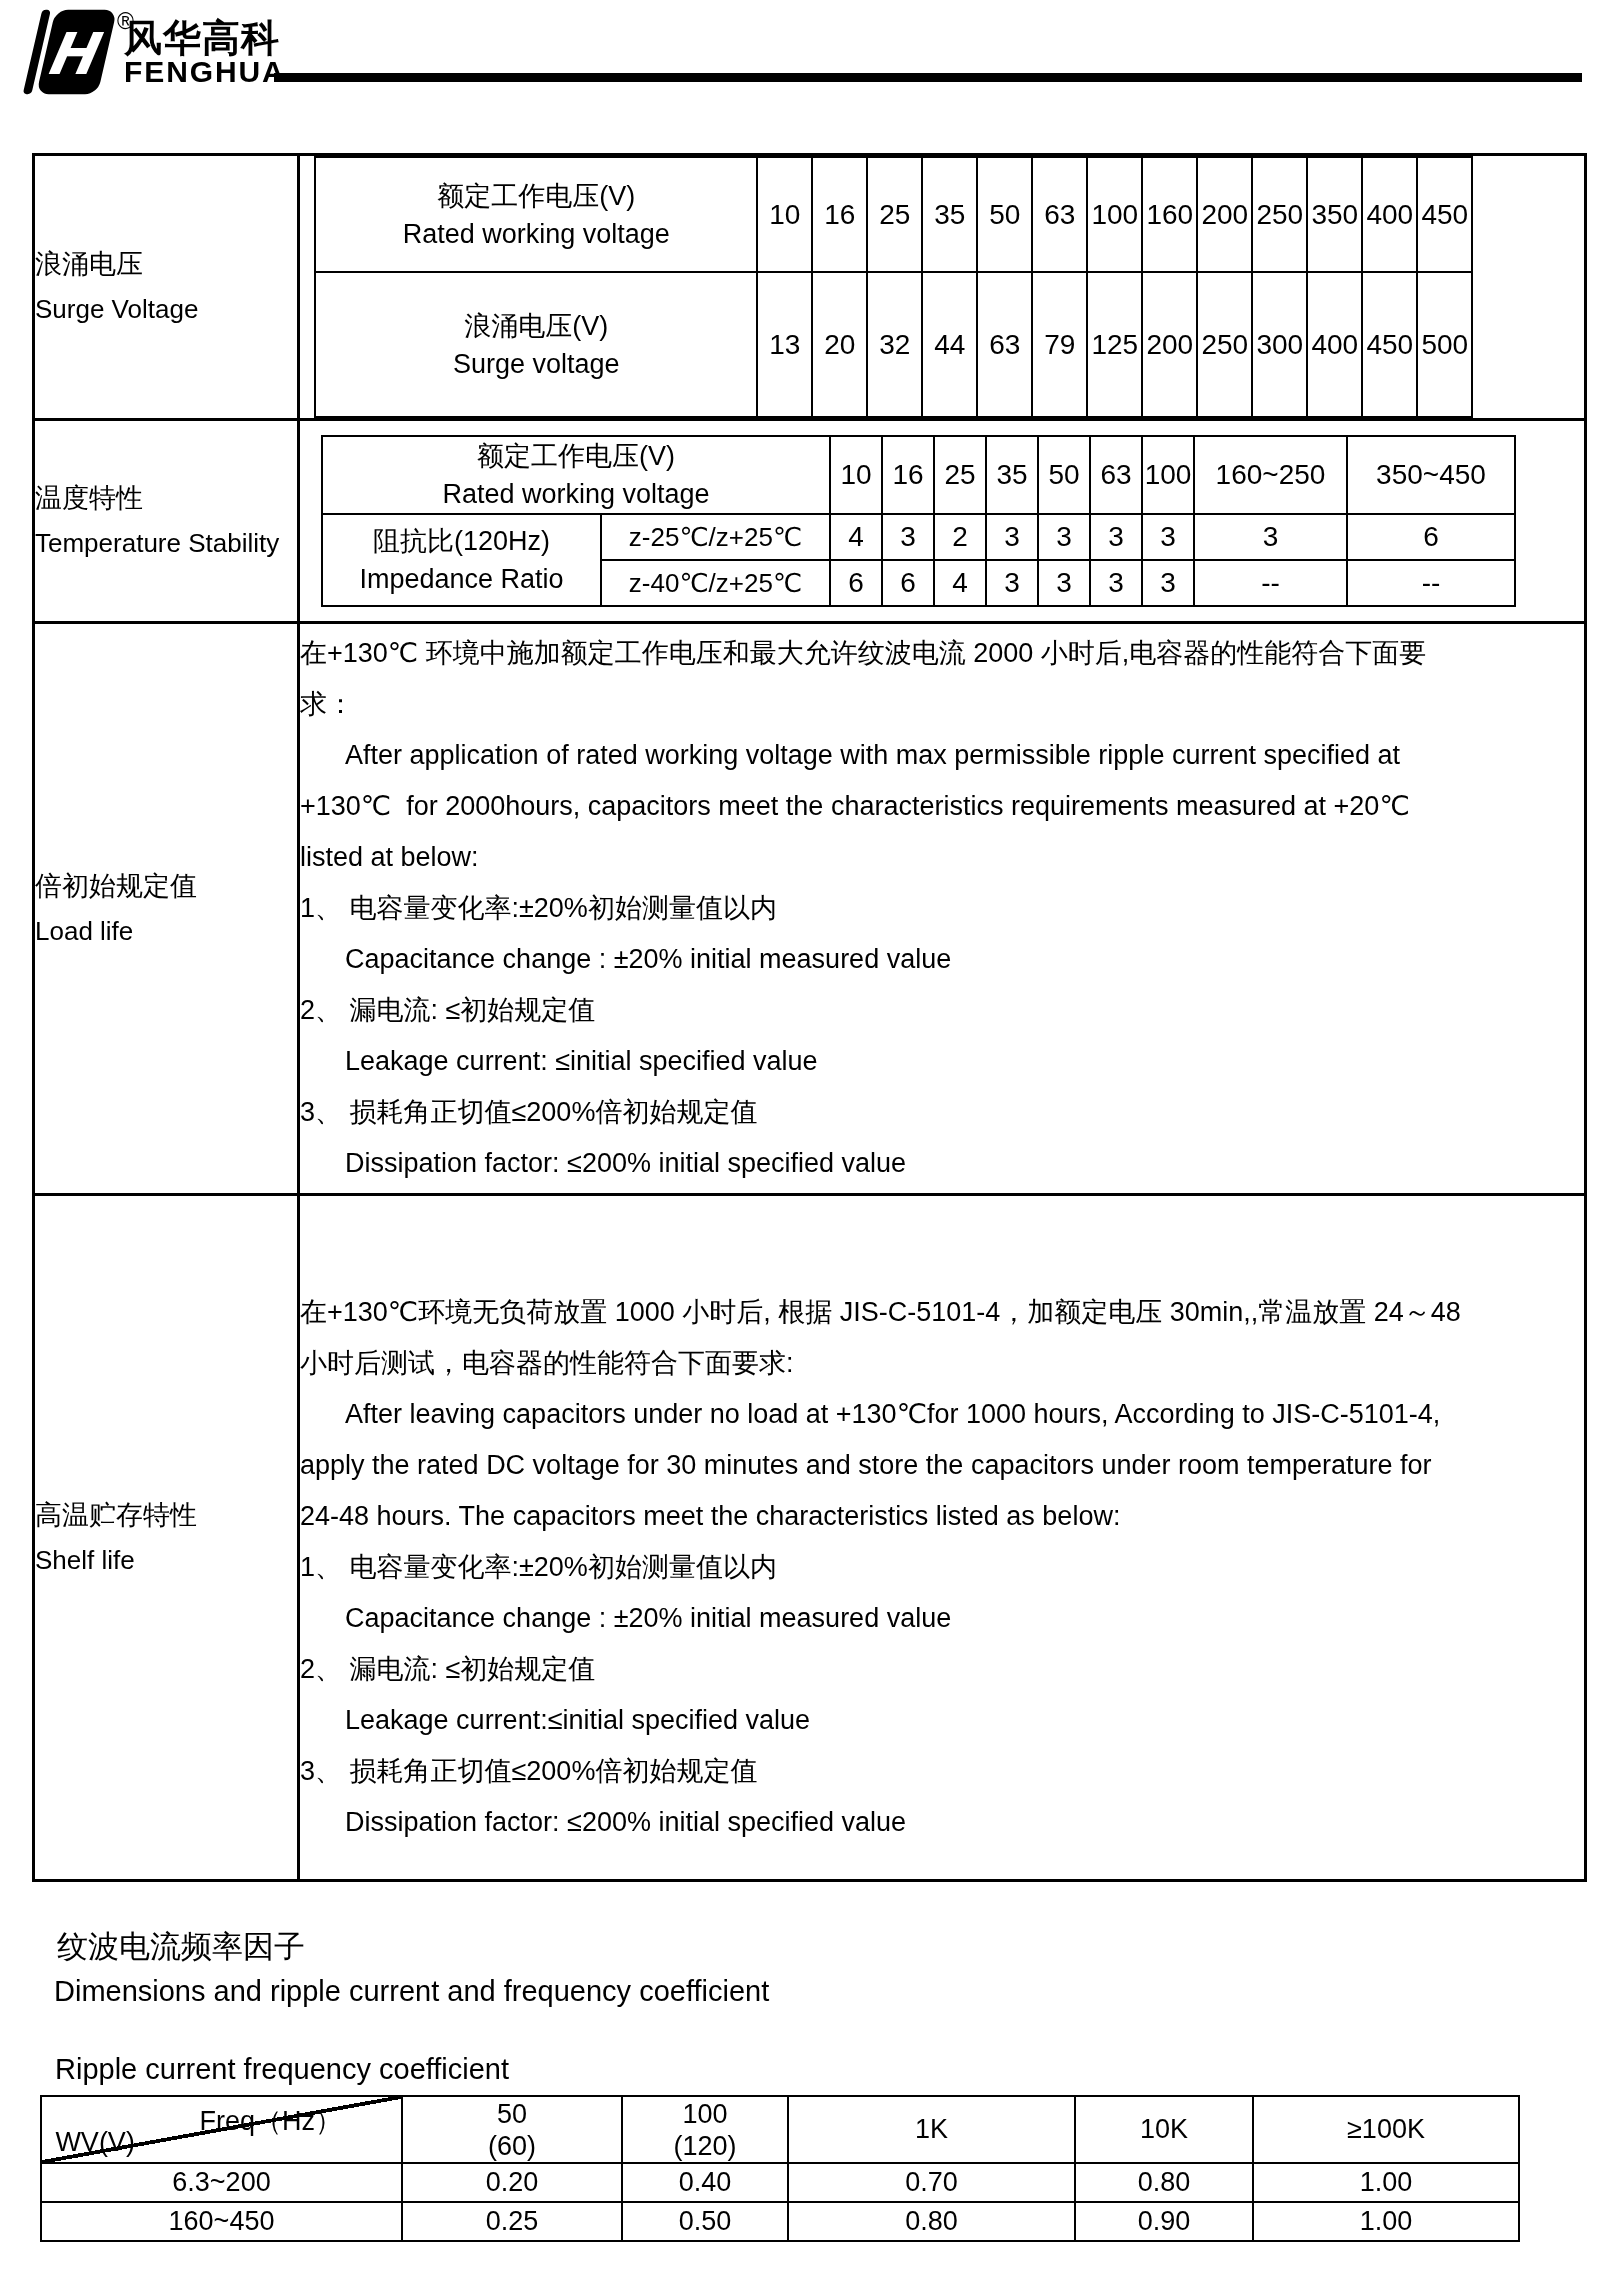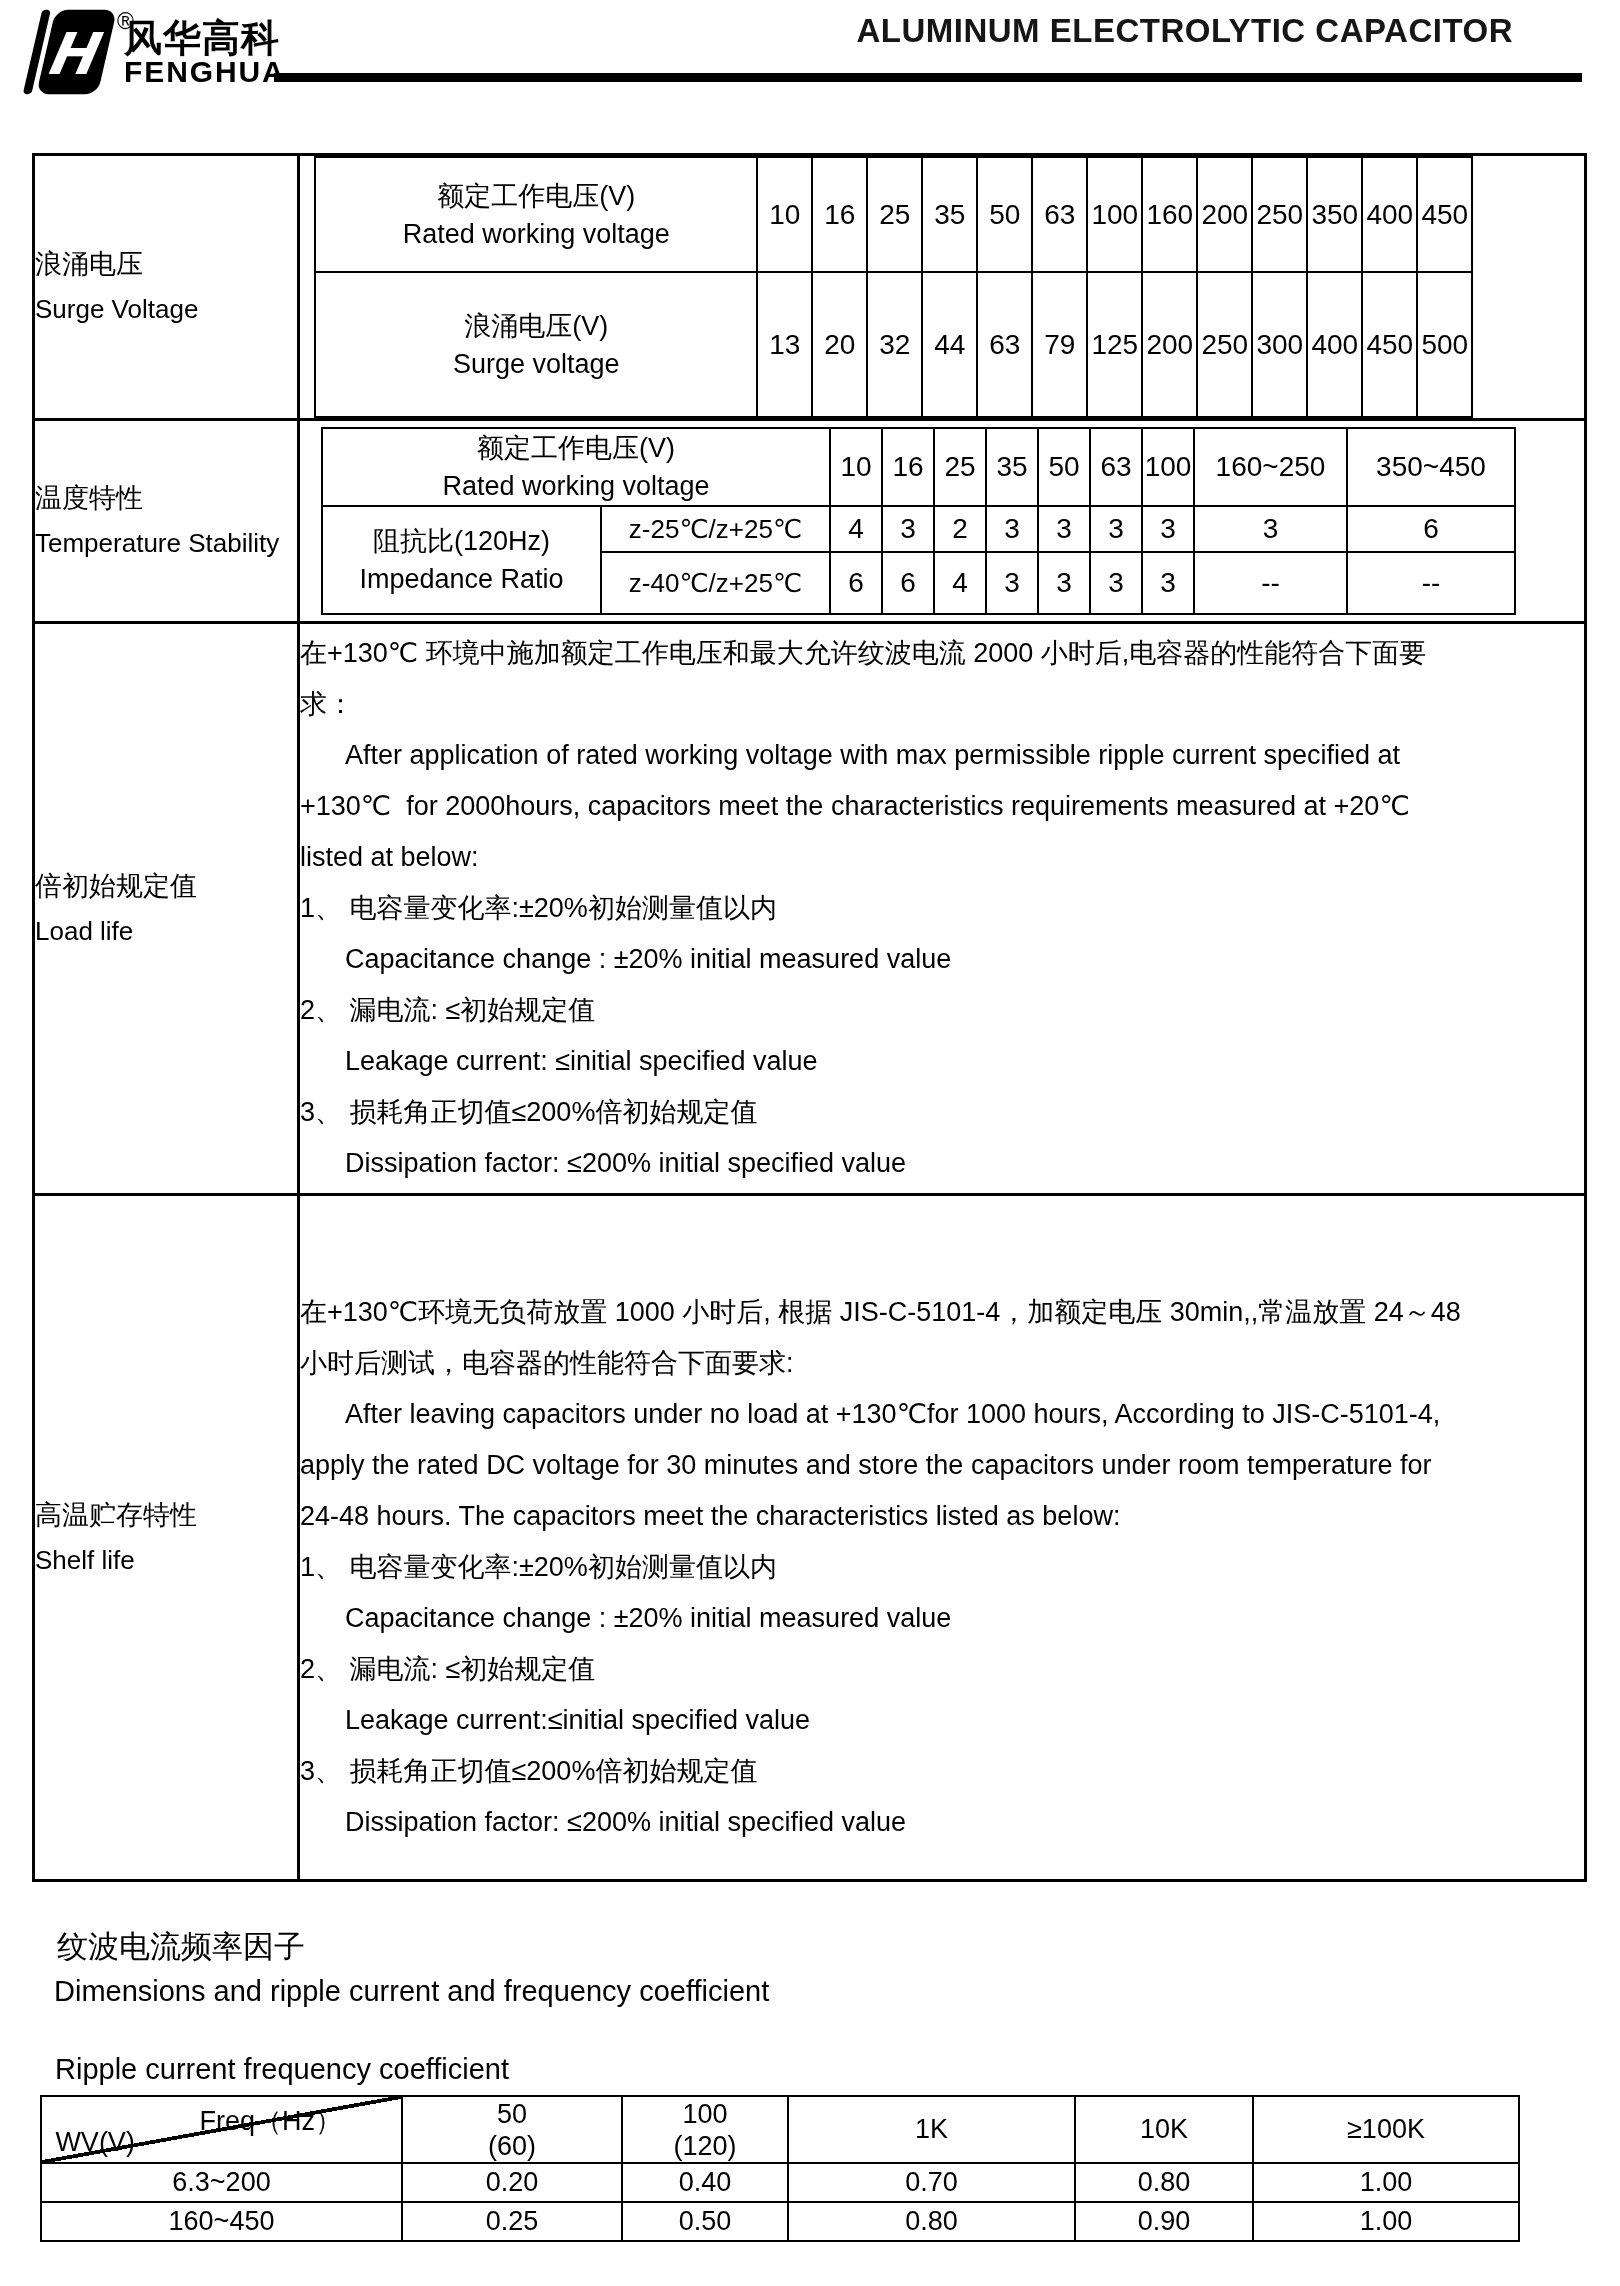--- a/index.html
+++ b/index.html
@@ -26,21 +26,21 @@
 
   .inner td{border:2.9px solid #000;text-align:center;vertical-align:middle;font-size:28px;padding:0;}
   .inner .hd .cn,.inner .hd .en{display:block;font-size:27px;line-height:38px;}
 
   .surge{width:1159px;margin-left:14.3px;table-layout:fixed;}
   .surge .sc1{width:442px;}
   .surge .sr1{height:115px;} .surge .sr2{height:145px;}
 
   .temp{width:1195px;margin-left:21px;table-layout:fixed;}
   .temp .t1{width:279px;} .temp .t2{width:229px;} .temp .tn{width:52px;} .temp .tw{width:153px;}
-  .temp .th1{height:76px;} .temp .th2{height:46px;} .temp .th3{height:62px;}
+  .temp .th1{height:76px;} .temp .th2{height:46px;} .temp .th3{height:46px;}
   .temp .cond{font-size:26px;margin-left:23px;}
 
   .textcell{vertical-align:top;text-align:left;font-size:27px;line-height:51px;
             white-space:pre-wrap;padding:25px 23px 0 29px;}
   .textcell.shelf{padding-top:59px;}
 
   
   .sec-cn1{position:absolute;left:17px;top:1923px;font-size:31px;}
   .sec-en1{position:absolute;left:54px;top:1975px;font-size:29px;}
   .sec-cn2{position:absolute;left:57px;top:1926px;font-size:31px;}
@@ -67,21 +67,20 @@
   <svg class="logo-mark" width="96" height="92" viewBox="0 0 100 96">
     <g transform="translate(23,0) skewX(-13)">
       <rect x="0" y="4" width="9" height="88" rx="4" fill="#000"></rect>
       <rect x="14" y="4" width="64" height="88" rx="13" fill="#000"></rect>
       <text x="46" y="71" font-size="60" font-weight="bold" font-style="italic" font-family="'DejaVu Sans',sans-serif" fill="#fff" text-anchor="middle">H</text>
     </g>
   </svg>
   <span class="reg-mark">®</span>
   <div class="brand-cn">风华高科</div>
   <div class="brand-en">FENGHUA</div>
-  <div class="doc-title">ALUMINUM ELECTROLYTIC CAPACITOR</div>
   <div class="header-rule"></div>
 
   <table class="spec">
     <colgroup>
         <col class="c-label">
         <col>
       </colgroup>
     <tbody>
       <tr class="r1">
         <td class="lbl">

